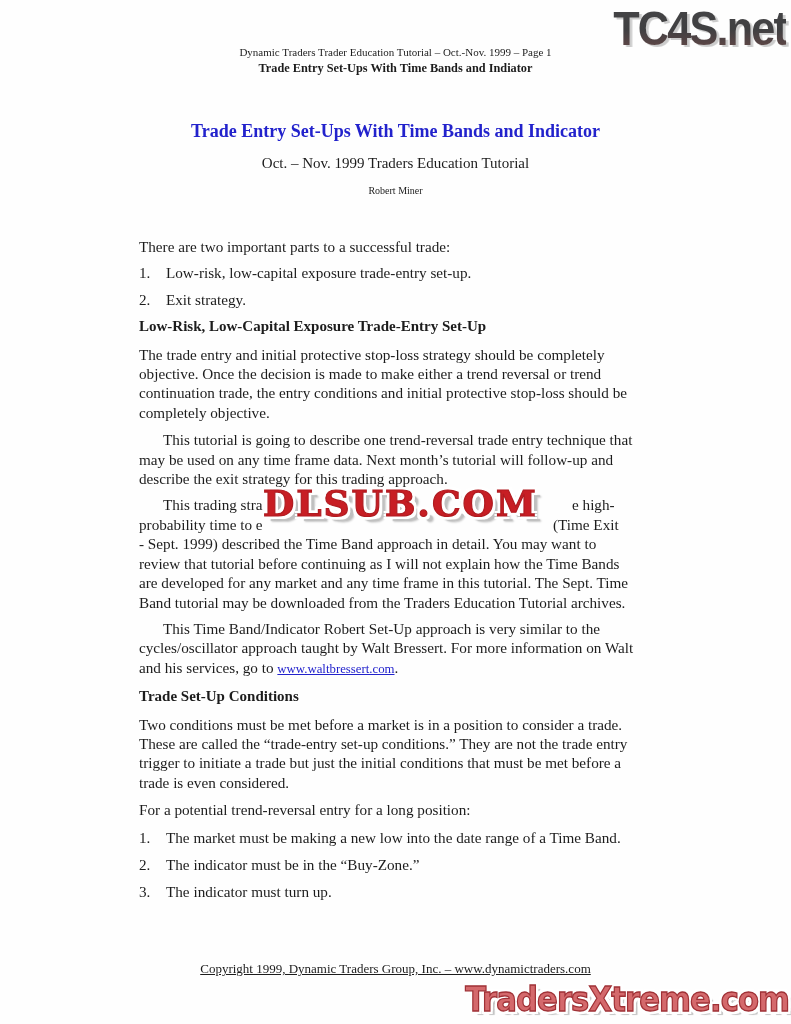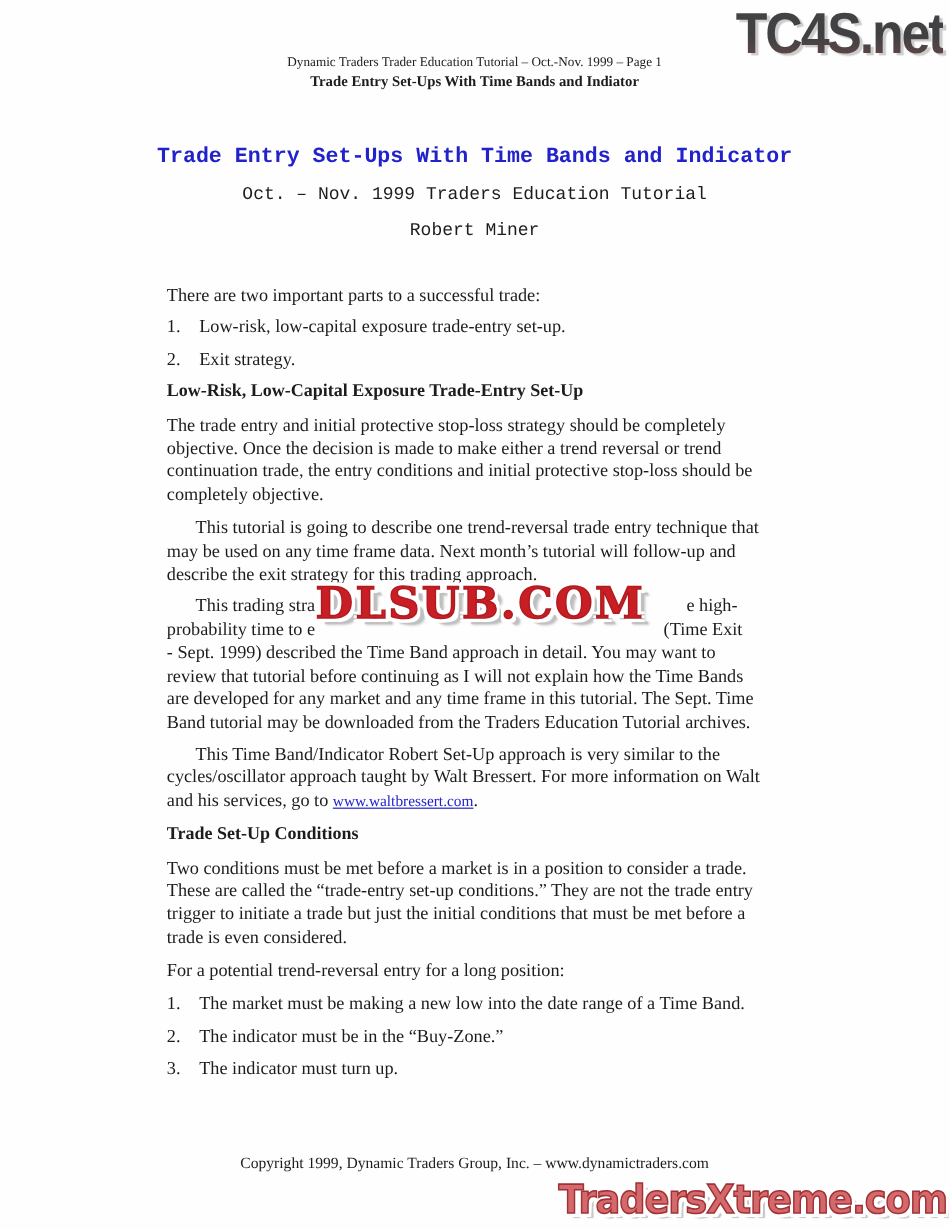--- a/index.html
+++ b/index.html
@@ -13,24 +13,24 @@
 
   
   .wm-tc4s{position:absolute;top:1px;right:5px;z-index:6;
            font-family:"Liberation Sans", sans-serif;font-weight:bold;font-size:48px;
            letter-spacing:-2px;transform:scaleX(.9);transform-origin:right top;
            background:linear-gradient(180deg,#454547 0%,#404042 52%,#6e4a49 100%);
            -webkit-background-clip:text;background-clip:text;color:transparent;
            filter:drop-shadow(3px 2px 0px #cccccc);}
 
   
-  .titleblock{position:absolute;top:121px;left:0;width:100%;text-align:center;font-family:Liberation Mono, monospace;}
+  .titleblock{position:absolute;top:121px;left:0;width:100%;text-align:center;}
   .doc-title{font-size:18px;font-weight:bold;color:var(--title-blue,#2222cc);}
   .doc-subtitle{font-size:15px;margin-top:13px;}
-  .doc-author{font-size:15px;margin-top:13px;}
+  .doc-author{font-size:10px;margin-top:13px;}
 
   
   .bodycol{position:absolute;left:139px;top:237px;width:520px;
            font-size:15.2px;line-height:19.4px;z-index:1;}
   .bl{white-space:nowrap;}
   .ind{text-indent:24px;}
   .mt7{margin-top:7px;}
   .mt8{margin-top:8px;}
   .bh{font-size:15px;font-weight:bold;white-space:nowrap;}
   .li-row{display:flex;}
@@ -44,21 +44,21 @@
             font-family:"DejaVu Serif", serif;font-weight:bold;font-size:36px;
             letter-spacing:2px;color:var(--watermark-red,#c81e24);
             -webkit-text-stroke:1.2px #b01b20;
             text-shadow:
               -3px -3px 0 #fff,3px -3px 0 #fff,-3px 3px 0 #fff,3px 3px 0 #fff,
               -3px 0 0 #fff,3px 0 0 #fff,0 -3px 0 #fff,0 3px 0 #fff,
               6px 5px 1px #bfbfbf,7px 6px 2px #cccccc;}
 
   
   .footer{position:absolute;top:961px;left:0;width:100%;text-align:center;
-          font-size:13px;z-index:2;}
+          font-size:13px;z-index:2;text-decoration:underline;}
 
   
   .wm-tx{position:absolute;top:980px;right:2px;z-index:6;
          font-family:"DejaVu Sans", sans-serif;font-weight:bold;font-size:33px;
          letter-spacing:-1px;transform:scaleX(.93);transform-origin:right top;
          color:var(--tx-red,#d4696c);
          -webkit-text-stroke:1.3px #a03136;
          text-shadow:
            -3px -3px 0 #fff,3px -3px 0 #fff,-3px 3px 0 #fff,3px 3px 0 #fff,
            -3px 0 0 #fff,3px 0 0 #fff,0 -3px 0 #fff,0 3px 0 #fff,

